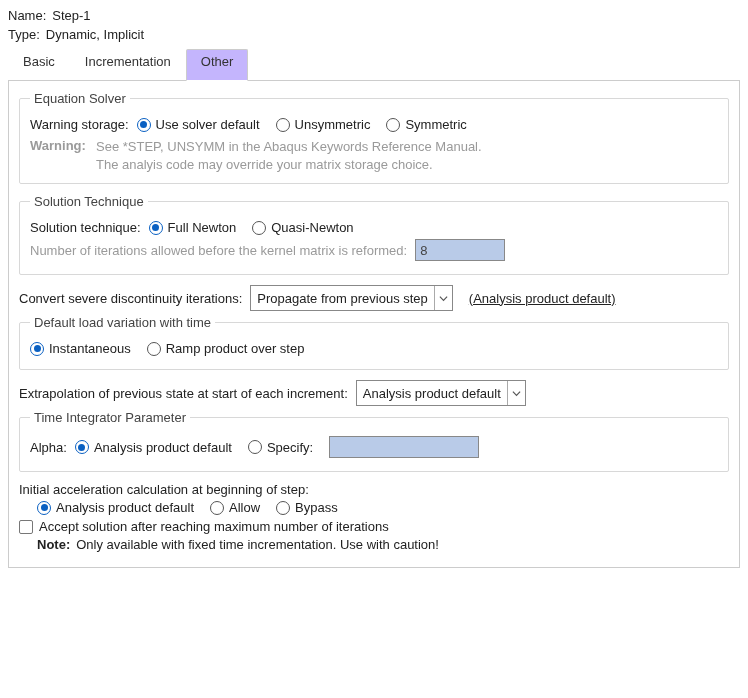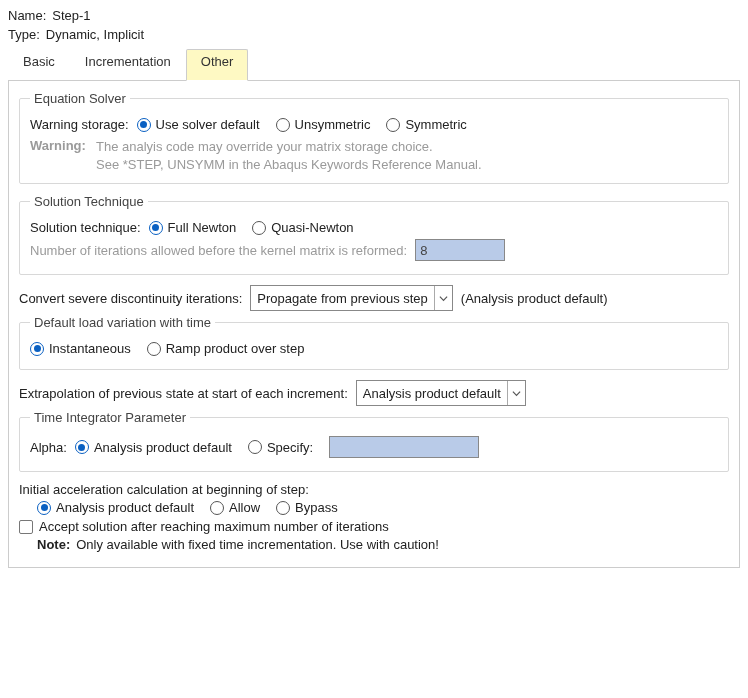--- a/index.html
+++ b/index.html
@@ -23,21 +23,21 @@
     border: 1px solid transparent;
     border-bottom: none;
     position: relative;
     top: 1px;
     cursor: default;
     color: #333;
   }
   .tab.active {
     border: 1px solid #ccc;
     border-bottom: 1px solid #fff;
-    background: #fef9c3;
+    background: #c4b5fd;
     border-radius: 2px 2px 0 0;
   }
   .tab-panel {
     border: 1px solid #ccc;
     border-top: none;
     padding: 10px 10px 12px 10px;
   }
   fieldset.group {
     border: 1px solid #d8d8d8;
     border-radius: 2px;
@@ -103,21 +103,21 @@
     height: 26px;
     background: #fff;
   }
   .select .sel-text { padding: 0 6px; }
   .select .sel-btn {
     width: 18px; height: 100%;
     border-left: 1px solid #aaa;
     display: flex; align-items: center; justify-content: center;
   }
   .select .sel-btn svg { width: 9px; height: 9px; }
-  .aside { margin-left: 8px; }
+  .aside { margin-left: 16px; text-decoration: underline; }
   .spacer-top { margin-top: 4px; }
   .indent { margin-left: 18px; }
   .note-row { margin-top: 3px; }
 </style>
 </head>
 <body>
 
 <div class="header-row">
   <span class="lbl">Name:</span>
   <span>Step-1</span>
@@ -148,22 +148,22 @@
         <span>Unsymmetric</span>
       </span>
       <span class="radio">
         <span class="dot"></span>
         <span>Symmetric</span>
       </span>
     </div>
     <div class="warn-block disabled-text">
       <div class="w-lbl bold">Warning:</div>
       <div class="w-body">
+        <div>See *STEP, UNSYMM in the Abaqus Keywords Reference Manual.</div>
         <div>The analyis code may override your matrix storage choice.</div>
-        <div>See *STEP, UNSYMM in the Abaqus Keywords Reference Manual.</div>
       </div>
     </div>
   </fieldset>
 
   <fieldset class="group">
     <legend>Solution Technique</legend>
     <div class="row">
       <span class="lbl">Solution technique:</span>
       <span class="radio selected">
         <span class="dot"></span>

